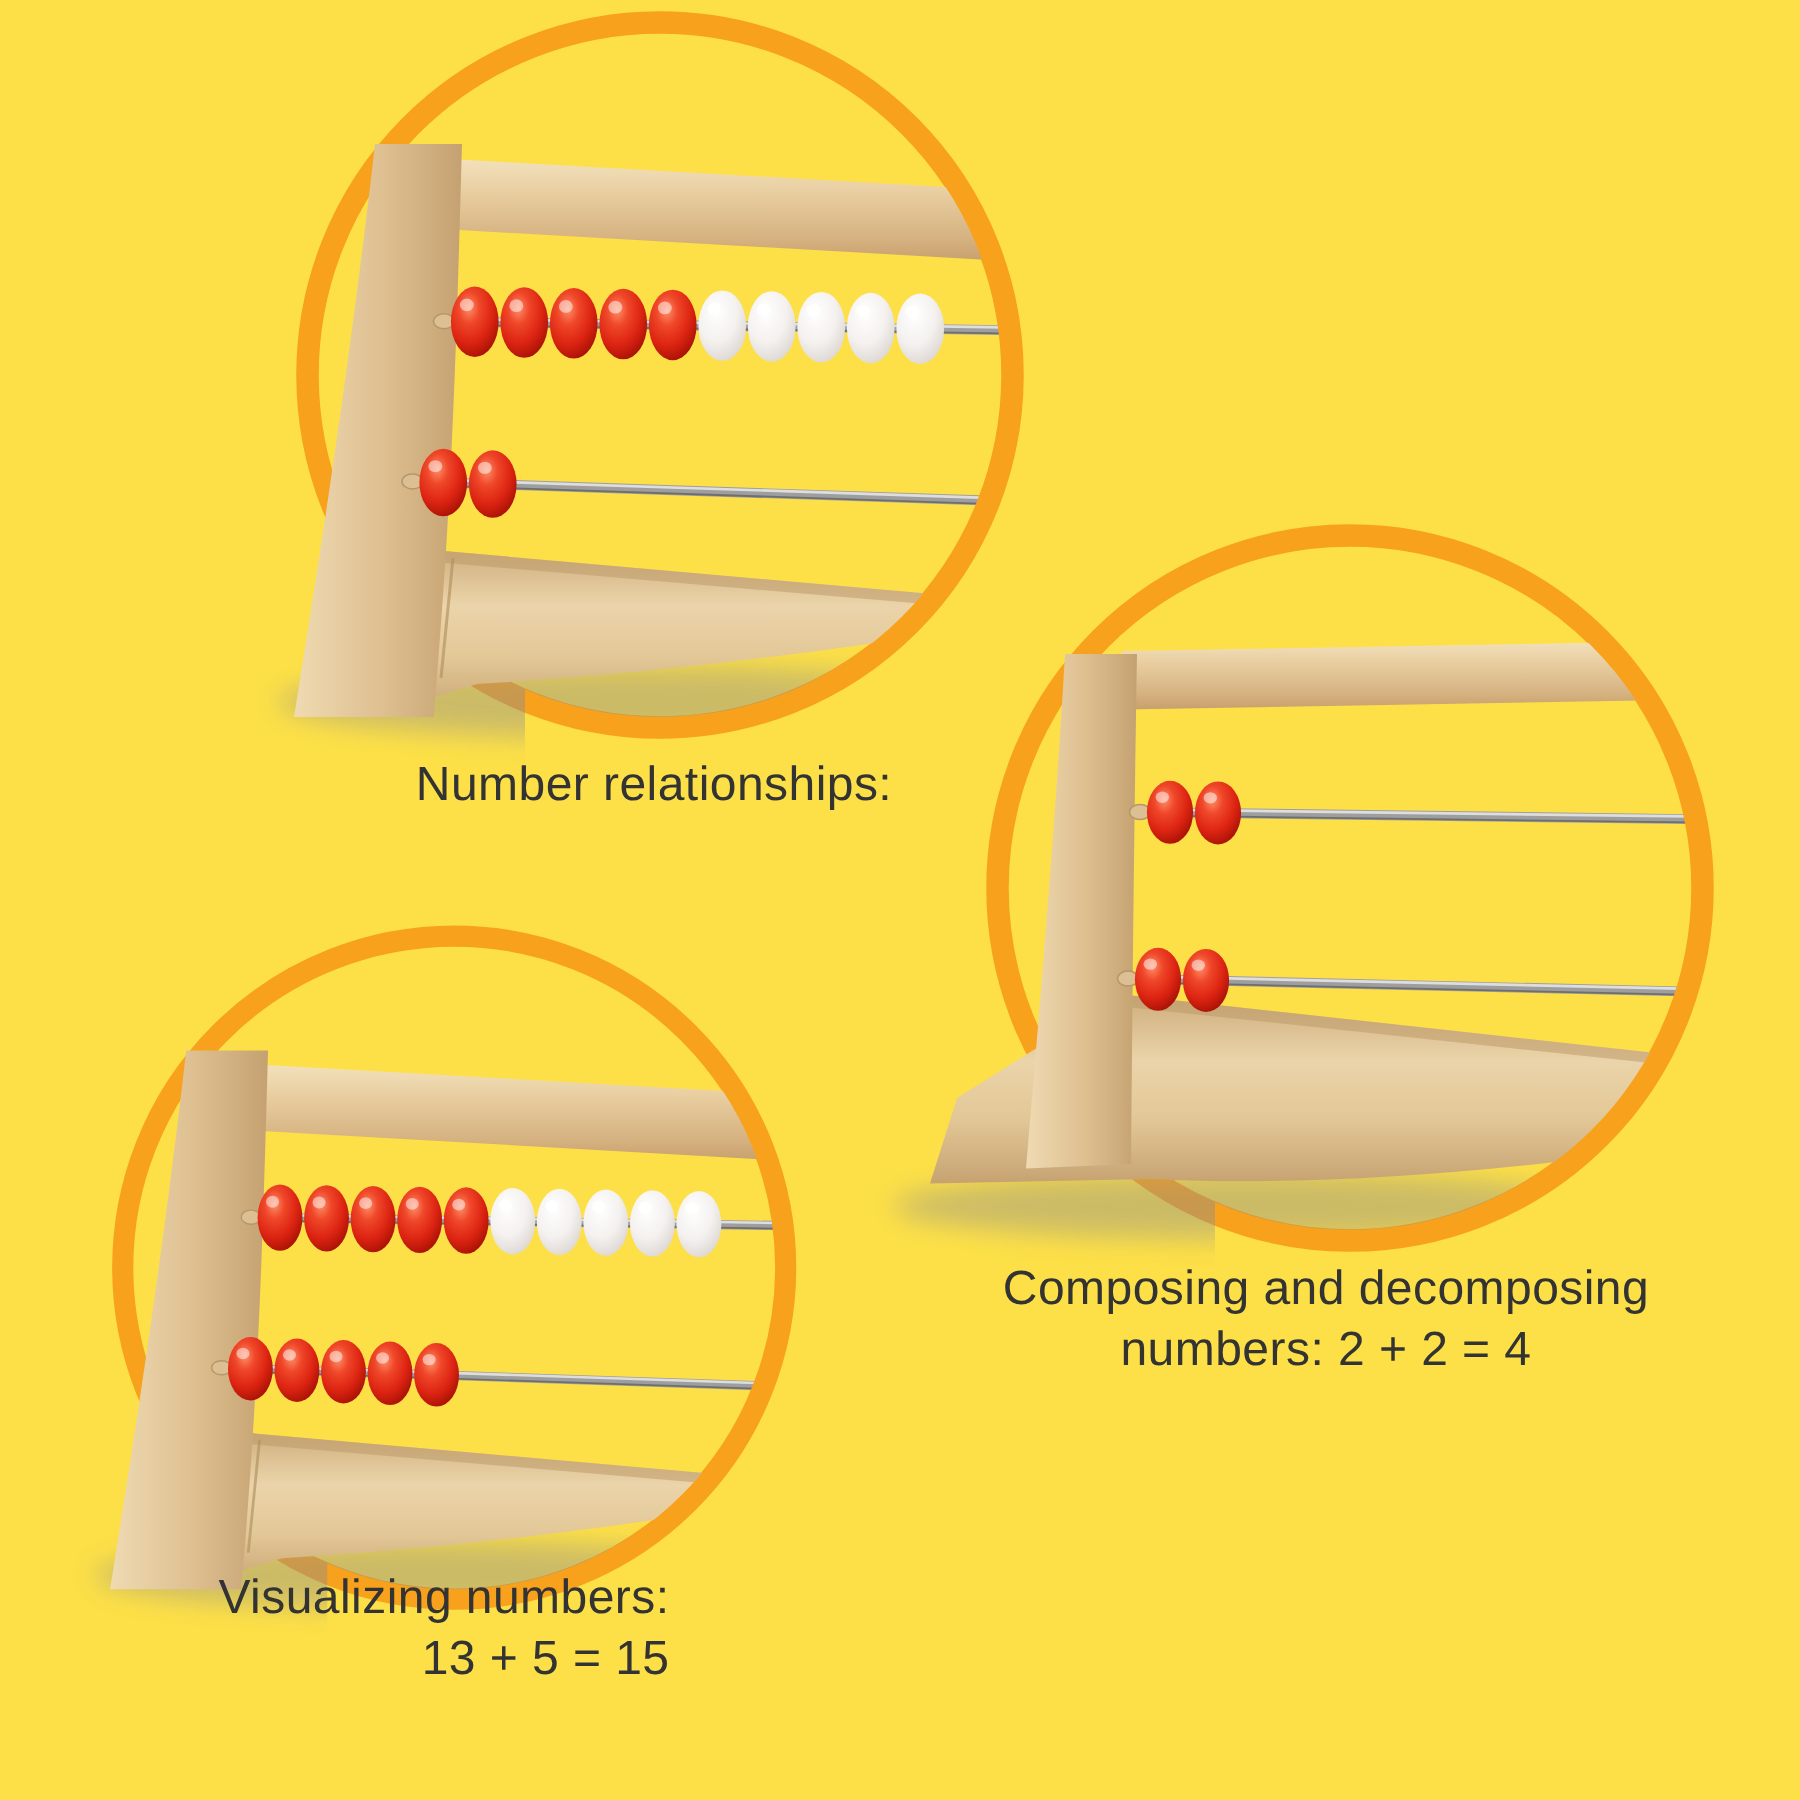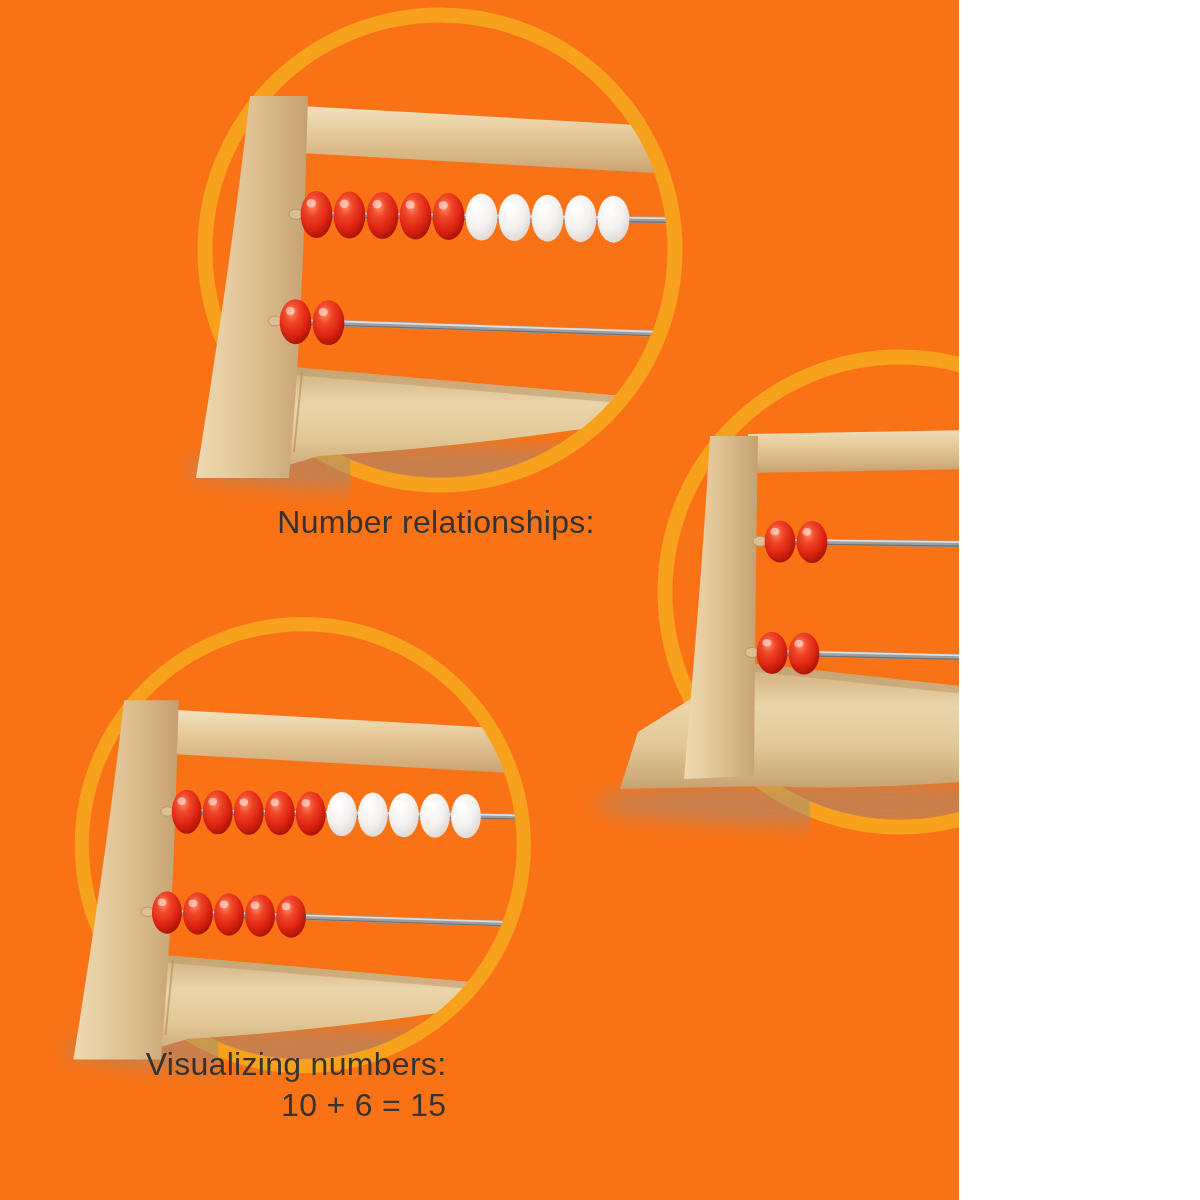--- a/index.html
+++ b/index.html
@@ -1,19 +1,19 @@
 <!DOCTYPE html>
 <html><head>
 <meta charset="utf-8">
 <style>
   html,body{margin:0;padding:0;background:#ffffff;}
   .canvas{
     position:relative;
-    width:959px;height:1200px;
-    background:#f97316;
+    width:1200px;height:1200px;
+    background:#fde047;
     overflow:hidden;
     font-family:"Liberation Sans", sans-serif;
   }
   .photo{position:absolute;overflow:visible;}
   .caption{
     position:absolute;
     transform:translateX(-50%);
     text-align:center;
     color:#333333;
     font-size:32px;
@@ -184,20 +184,24 @@
         <ellipse cx="124.88" cy="189.48410256410256" rx="4.48" ry="3.78" fill="#FFFFFF" opacity="0.5"></ellipse>
         <ellipse cx="162" cy="199.97435897435898" rx="15.4" ry="21" fill="url(#red1)"></ellipse>
         <ellipse cx="156.88" cy="189.89435897435897" rx="4.48" ry="3.78" fill="#FFFFFF" opacity="0.5"></ellipse>
         <ellipse cx="102" cy="310.4111675126904" rx="7" ry="5" fill="#DCBF93" stroke="#B69767" stroke-width="1"></ellipse>
         <ellipse cx="122" cy="310.8680203045685" rx="15.4" ry="21" fill="url(#red1)"></ellipse>
         <ellipse cx="116.88" cy="300.78802030456853" rx="4.48" ry="3.78" fill="#FFFFFF" opacity="0.5"></ellipse>
         <ellipse cx="154" cy="311.5989847715736" rx="15.4" ry="21" fill="url(#red1)"></ellipse>
         <ellipse cx="148.88" cy="301.5189847715736" rx="4.48" ry="3.78" fill="#FFFFFF" opacity="0.5"></ellipse>
       </g>
     </svg>
+  <div class="caption" style="left: 884px; top: 838px; color: rgb(51, 51, 51);">
+    <span class="cap-line">Composing and decomposing</span>
+    <span class="cap-line">numbers: 2 + 2 = 4</span>
+  </div>
 
   <svg class="photo" style="left:30px;top:610px" width="508" height="489" viewBox="-40 0 540 520">
       <defs>
         <radialGradient id="red2" cx="0.38" cy="0.30" r="0.80">
           <stop offset="0%" stop-color="#FF8E68"></stop>
           <stop offset="28%" stop-color="#EF4729"></stop>
           <stop offset="62%" stop-color="#DD2412"></stop>
           <stop offset="100%" stop-color="#9A0D02"></stop>
         </radialGradient>
         <radialGradient id="white2" cx="0.38" cy="0.30" r="0.85">
@@ -281,16 +285,16 @@
         <ellipse cx="171.5" cy="323.82106598984774" rx="15.9" ry="22.5" fill="url(#red2)"></ellipse>
         <ellipse cx="166.22" cy="313.0210659898477" rx="4.62" ry="4.05" fill="#FFFFFF" opacity="0.5"></ellipse>
         <ellipse cx="204.5" cy="324.90989847715736" rx="15.9" ry="22.5" fill="url(#red2)"></ellipse>
         <ellipse cx="199.22" cy="314.10989847715734" rx="4.62" ry="4.05" fill="#FFFFFF" opacity="0.5"></ellipse>
         <ellipse cx="237.5" cy="325.99873096446703" rx="15.9" ry="22.5" fill="url(#red2)"></ellipse>
         <ellipse cx="232.22" cy="315.198730964467" rx="4.62" ry="4.05" fill="#FFFFFF" opacity="0.5"></ellipse>
       </g>
     </svg>
   <div class="caption" style="left: 296px; top: 1044px; color: rgb(51, 51, 51); text-align: right;">
     <span class="cap-line">Visualizing numbers:</span>
-    <span class="cap-line">10 + 6 = 15</span>
+    <span class="cap-line">13 + 5 = 15</span>
   </div>
 
 </div>
 
 </body></html>

